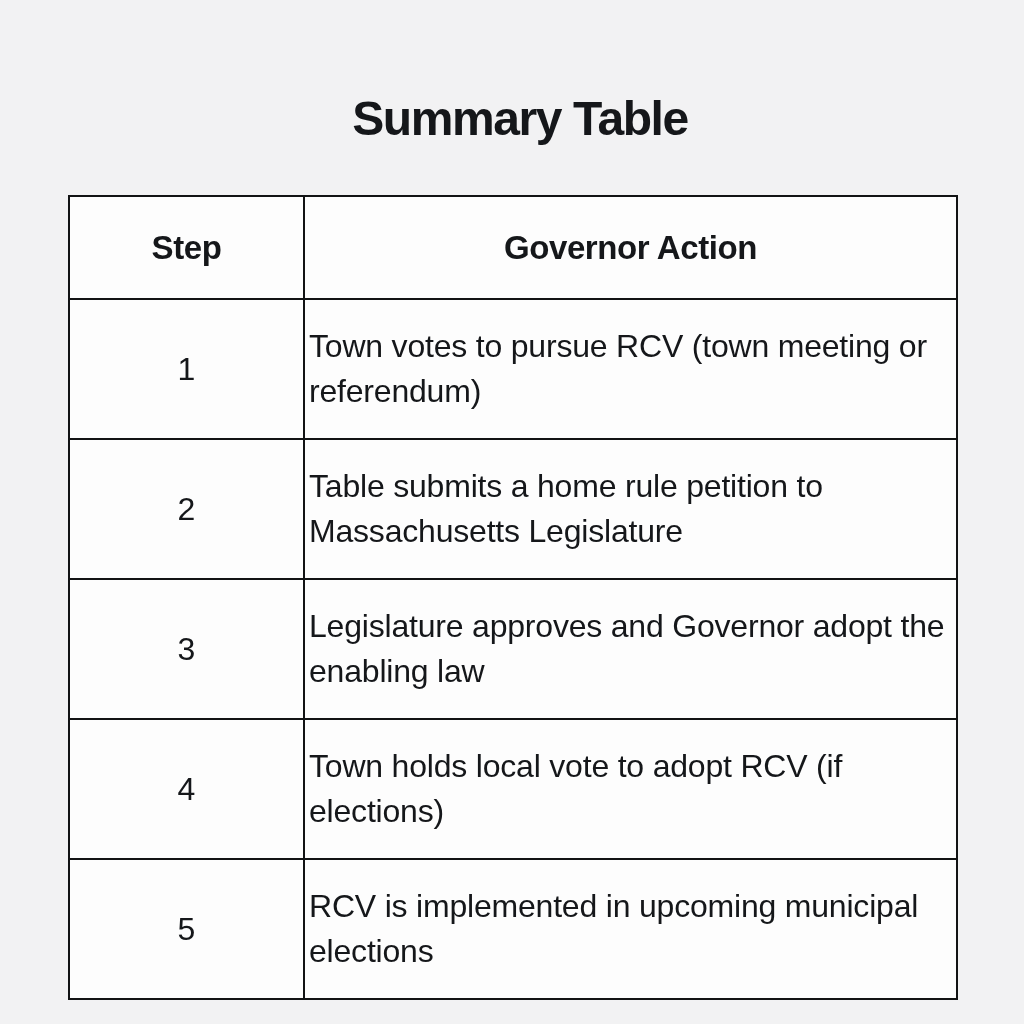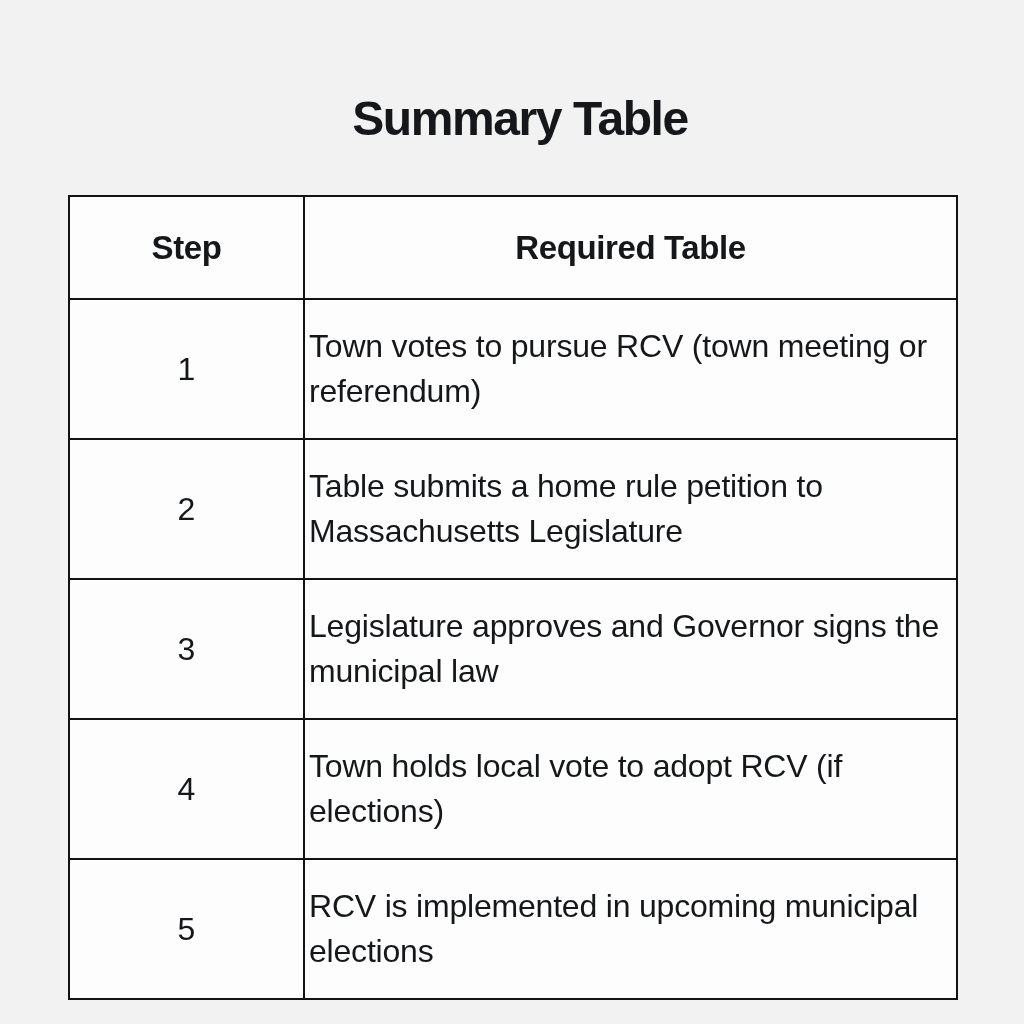--- a/index.html
+++ b/index.html
@@ -106,21 +106,21 @@
     <colgroup>
       <col class="col-step">
       <col class="col-action">
     </colgroup>
     <thead>
       <tr class="header-row">
         <th>
           <div class="header-cell-inner">Step</div>
         </th>
         <th>
-          <div class="header-cell-inner">Required Table</div>
+          <div class="header-cell-inner">Governor Action</div>
         </th>
       </tr>
     </thead>
     <tbody>
       <tr class="data-row">
         <td>
           <div class="step-cell-inner">1</div>
         </td>
         <td class="action-cell">
           <div class="action-cell-inner">Town votes to pursue RCV (town meeting or referendum)</div>
@@ -132,21 +132,21 @@
         </td>
         <td class="action-cell">
           <div class="action-cell-inner">Table submits a home rule petition to Massachusetts Legislature</div>
         </td>
       </tr>
       <tr class="data-row">
         <td>
           <div class="step-cell-inner">3</div>
         </td>
         <td class="action-cell">
-          <div class="action-cell-inner">Legislature approves and Governor signs the municipal law</div>
+          <div class="action-cell-inner">Legislature approves and Governor adopt the enabling law</div>
         </td>
       </tr>
       <tr class="data-row">
         <td>
           <div class="step-cell-inner">4</div>
         </td>
         <td class="action-cell">
           <div class="action-cell-inner">Town holds local vote to adopt RCV (if elections)</div>
         </td>
       </tr>

